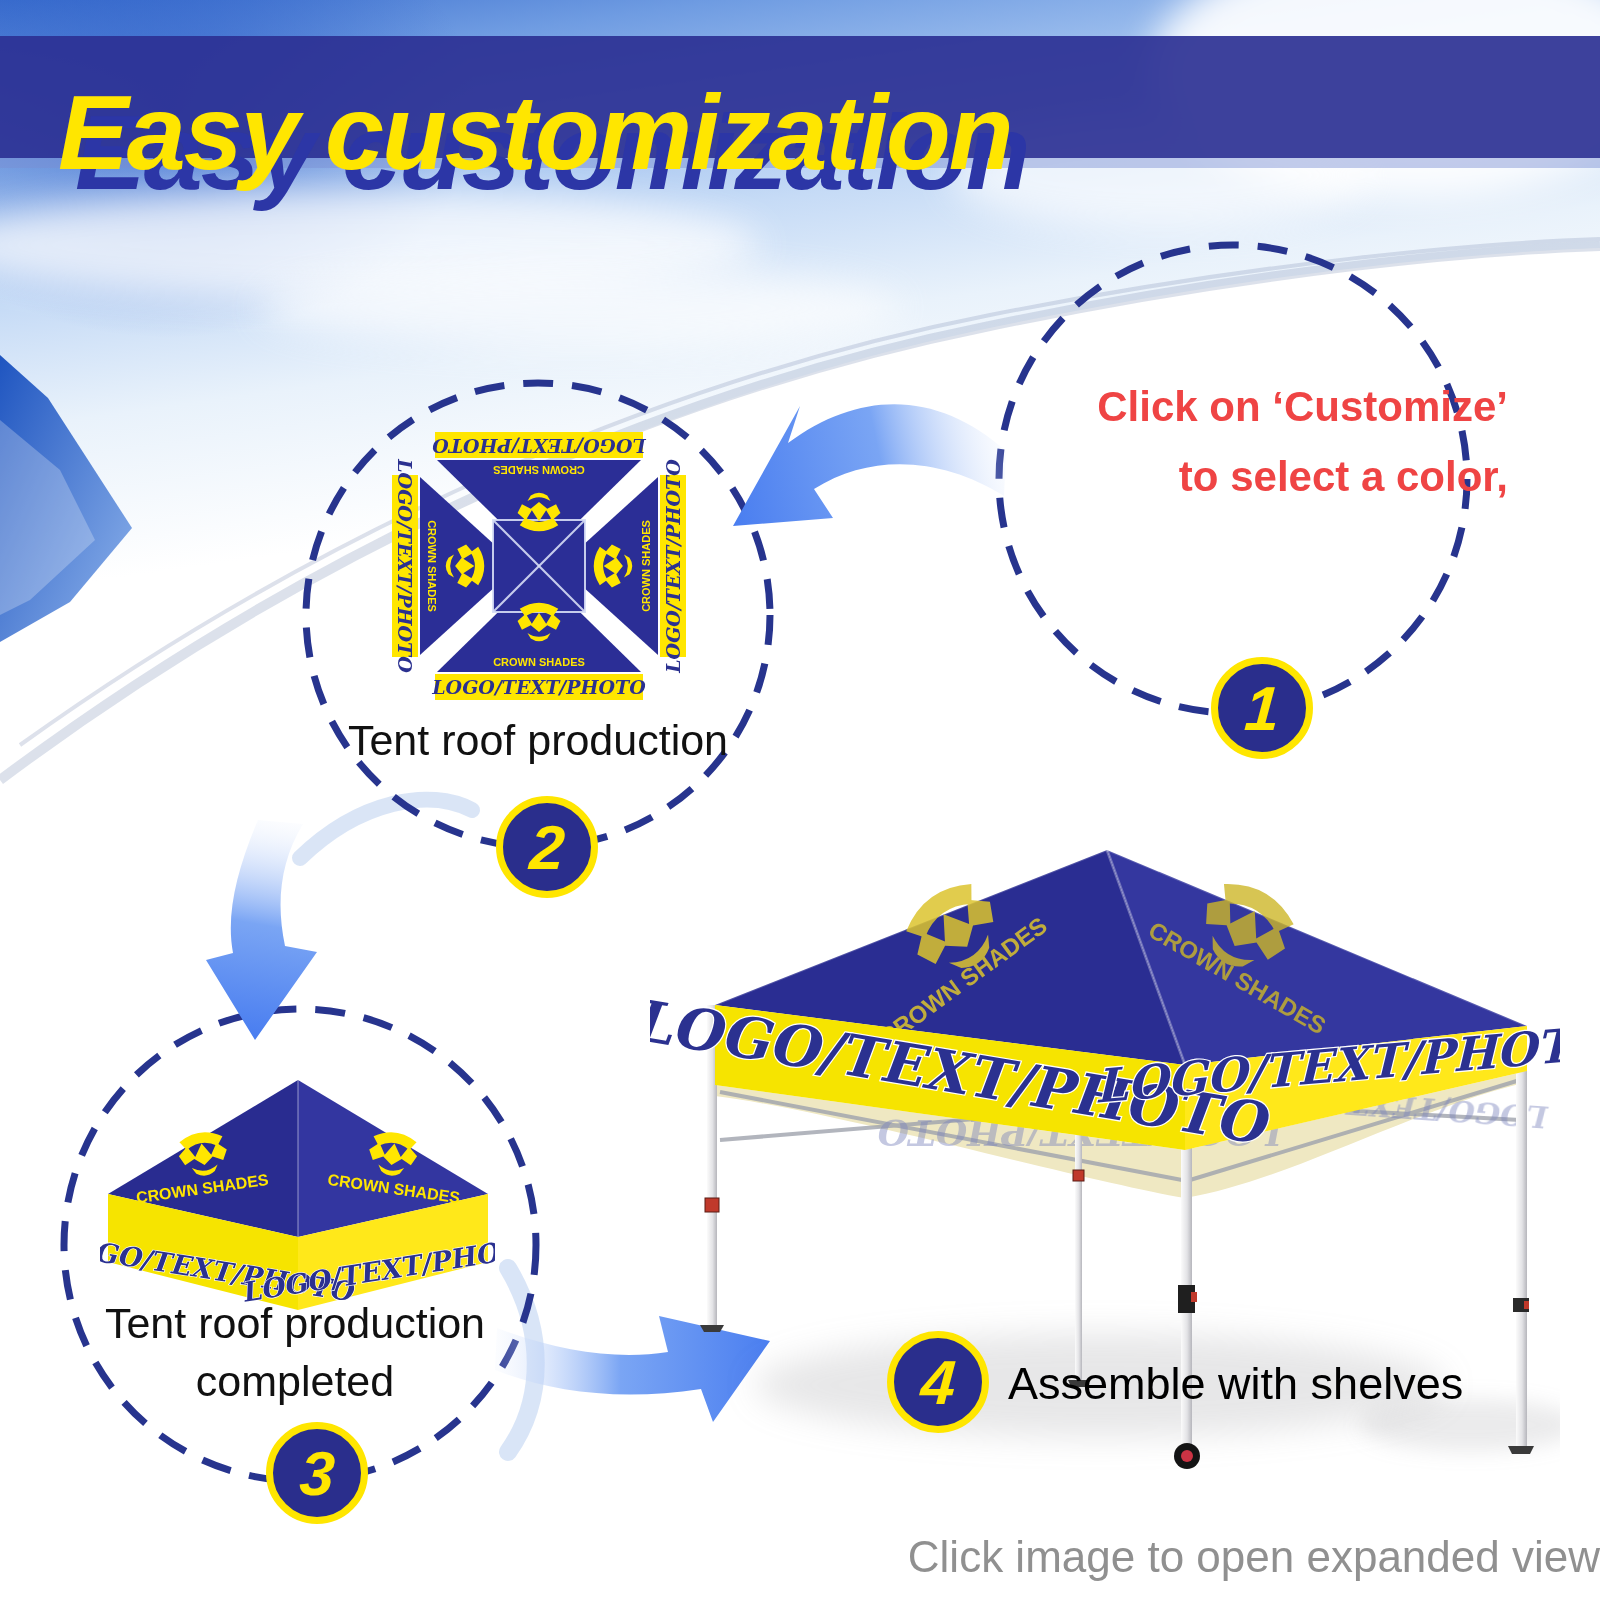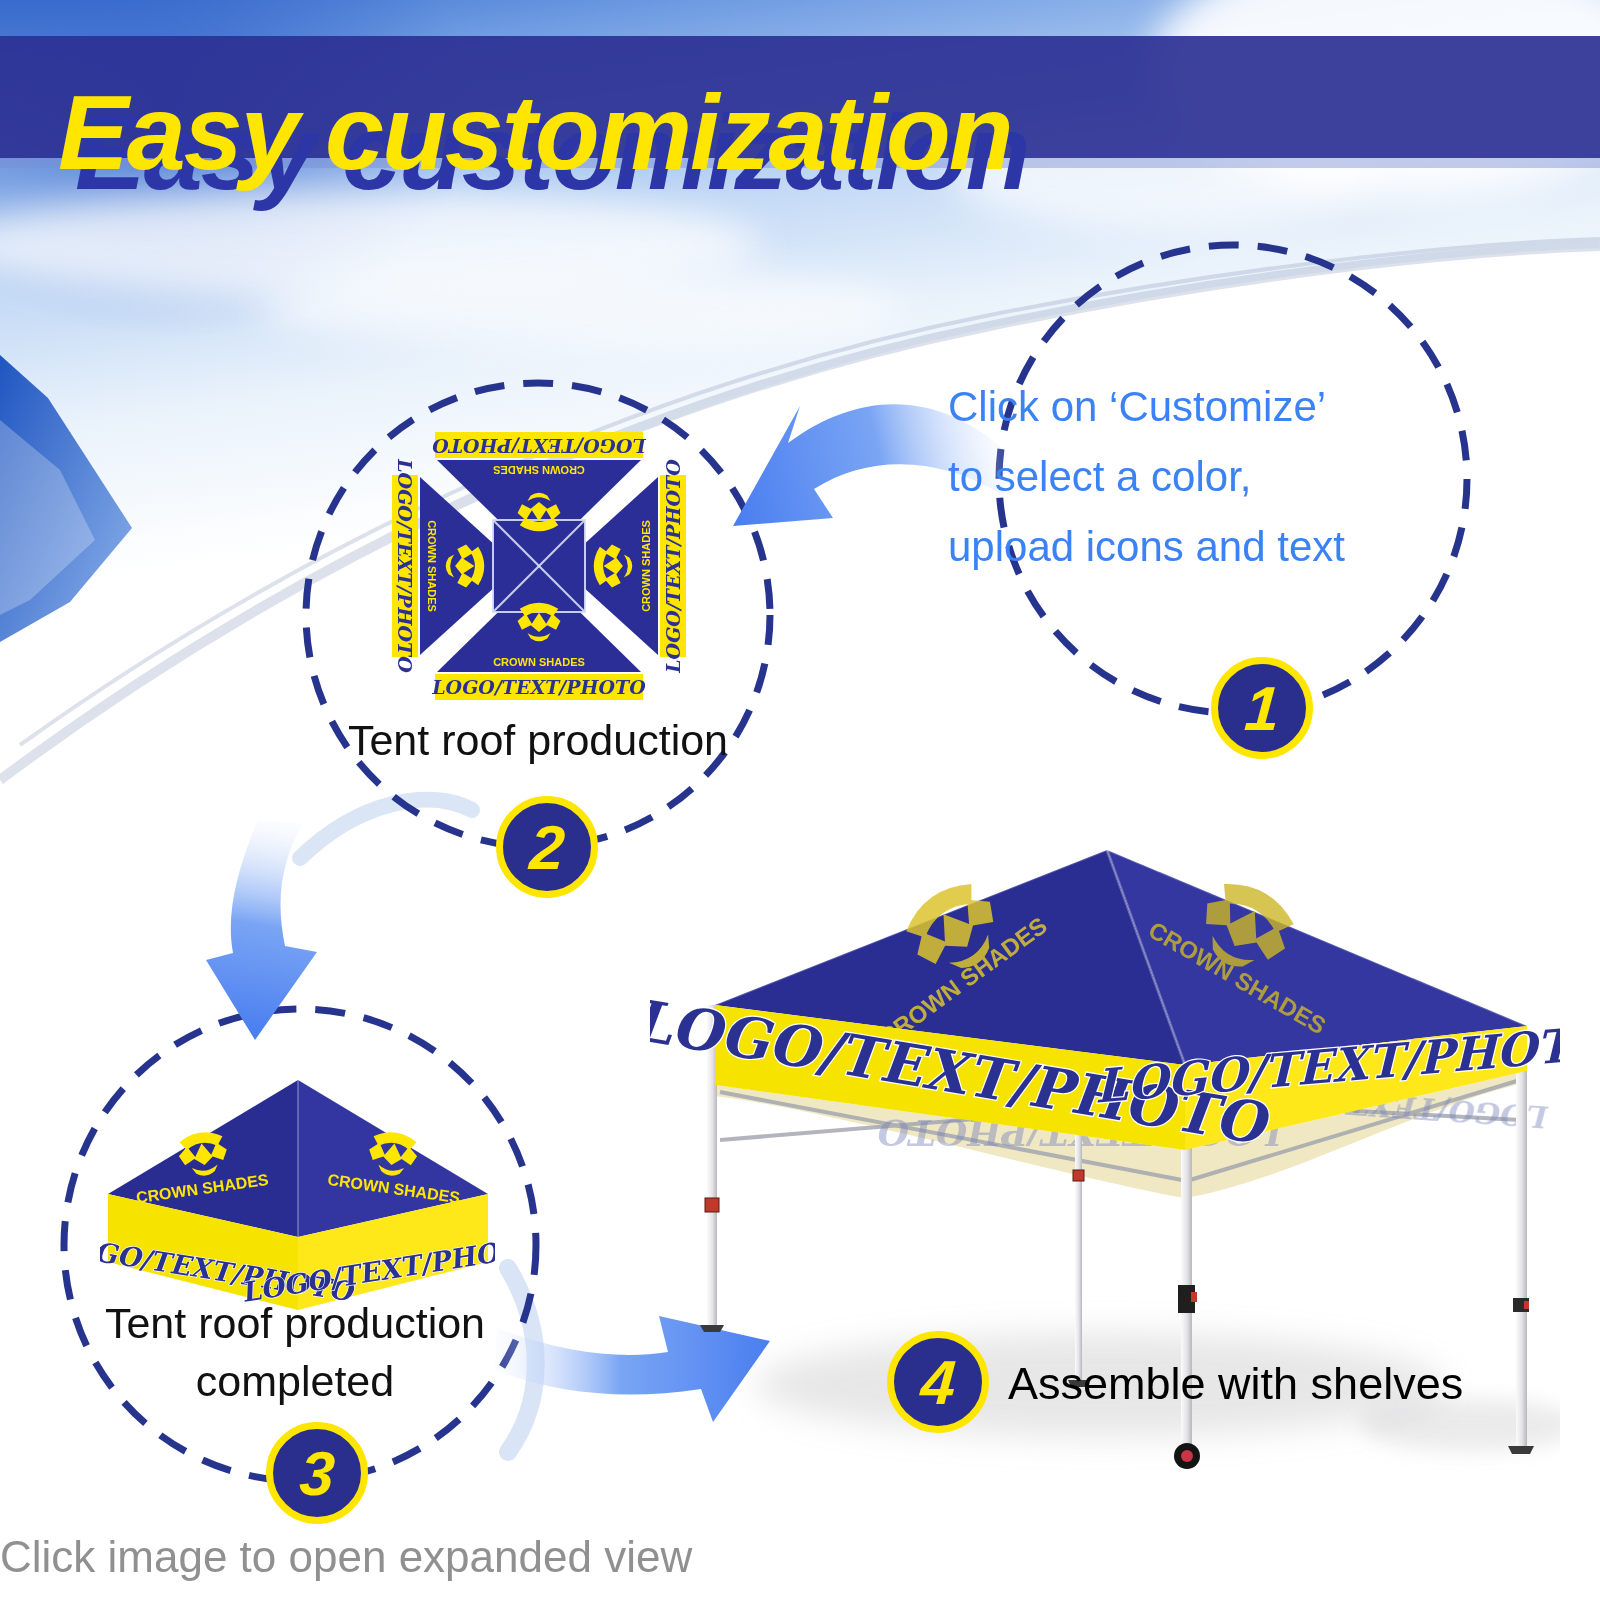--- a/index.html
+++ b/index.html
@@ -21,28 +21,28 @@
   .title{position:absolute;left:58px;top:52px;font-size:106px;font-weight:700;font-style:italic;
          letter-spacing:-2px;color:#ffe600;white-space:nowrap;
          text-shadow:17px 20px 0 #2c36a6;margin-top:20px;}
   
   .layer{position:absolute;left:0;top:0;}
   
   .badge{position:absolute;width:88px;height:88px;border:7px solid #ffe600;border-radius:50%;
          background:#2a2e8c;display:flex;align-items:center;justify-content:center;}
   .badge span{color:#ffe600;font:italic 700 62px "Liberation Sans",sans-serif;transform:skewX(-4deg);}
   
-  .step1-text{position:absolute;left:948px;top:372px;width:560px;text-align:left;
-              font-size:42px;line-height:70px;color:#3b82f6;}
+  .step1-text{position:absolute;left:948px;top:372px;width:560px;text-align:right;
+              font-size:42px;line-height:70px;color:#ef4444;font-weight:bold;}
   .caption2{position:absolute;left:328px;top:716px;width:420px;text-align:center;
             font-size:43px;color:#111;}
   .caption3{position:absolute;left:83px;top:1294px;width:424px;text-align:center;
             font-size:43px;line-height:58px;color:#111;}
   .step4-label{position:absolute;left:1008px;top:1358px;font-size:45px;color:#000000;white-space:nowrap;}
-  .footer{position:absolute;left:0;top:1532px;width:1600px;text-align:left;
+  .footer{position:absolute;left:0;top:1532px;width:1600px;text-align:right;
           font-size:44px;color:#909090;}
   svg text{font-family:"Liberation Sans",sans-serif;}
   .script-txt{font-family:"DejaVu Serif",serif;font-weight:700;font-style:italic;}
   .brand-txt{font-family:"Liberation Sans",sans-serif;font-weight:700;}
 </style>
 </head>
 <body>
 
 <div id="canvas">
 
@@ -240,21 +240,20 @@
   <div class="badge" style="left:266px;top:1422px">
     <span>3</span>
     </div>
   <div class="badge" style="left:887px;top:1331px">
     <span>4</span>
     </div>
 
   <div class="step1-text">
     <div>Click on ‘Customize’</div>
     <div>to select a color,</div>
-    <div>upload icons and text</div>
   </div>
   <div class="caption2">Tent roof production</div>
   <div class="caption3">
     <div>Tent roof production</div>
     <div>completed</div>
   </div>
   <div class="step4-label">Assemble with shelves</div>
 
   <div class="footer">Click image to open expanded view</div>
 

